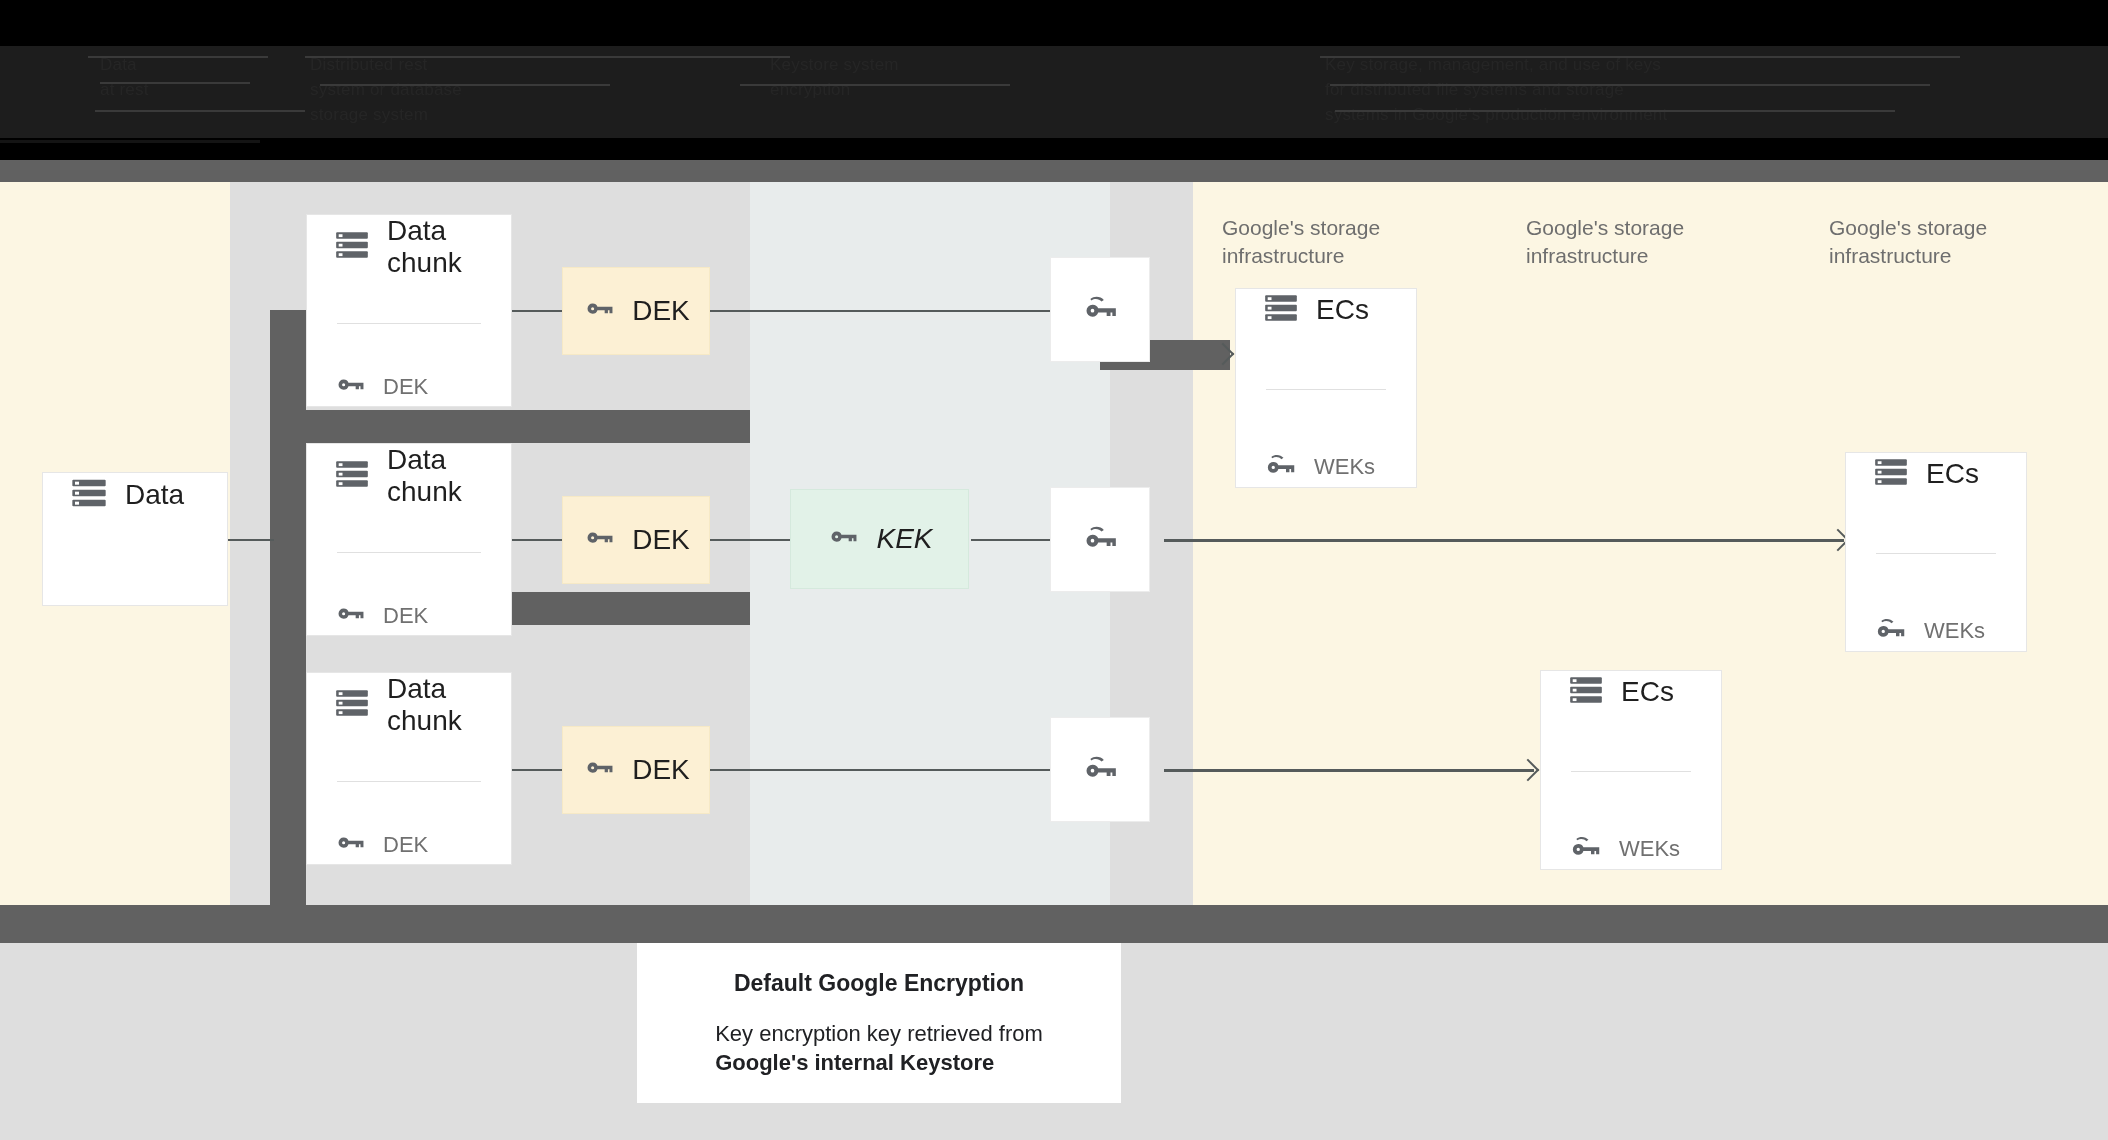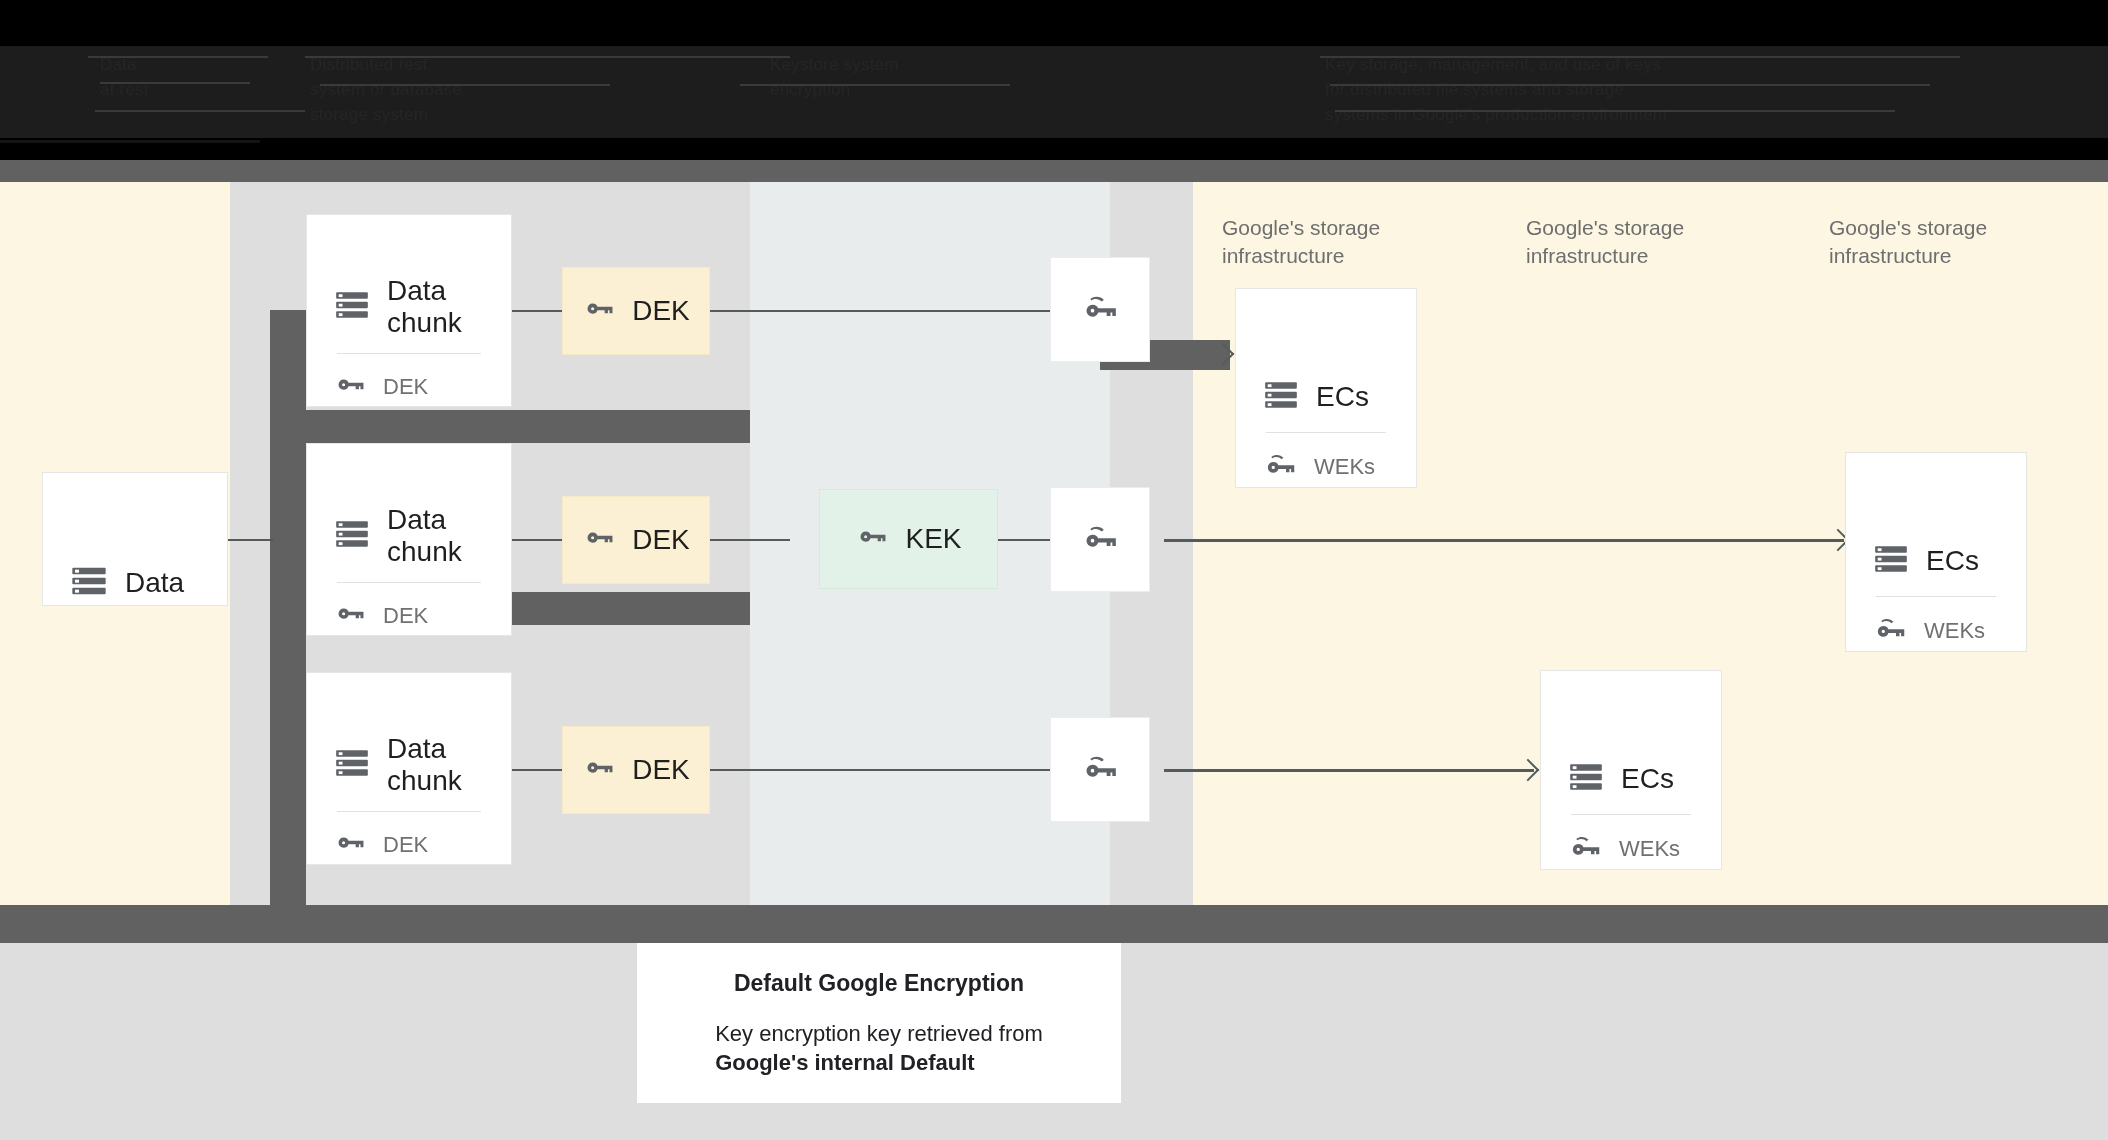--- a/index.html
+++ b/index.html
@@ -115,21 +115,21 @@
     transform: rotate(45deg);
   }
 
   
   .card {
     position: absolute;
     background: #ffffff;
     border: 1px solid #e6e6e6;
     display: flex;
     flex-direction: column;
-    justify-content: flex-end;
+    justify-content: space-between;
   }
   .card-row {
     display: flex;
     align-items: center;
     gap: 16px;
     padding: 0 26px;
   }
   .card-title {
     font-size: 28px;
     color: #1f1f1f;
@@ -381,21 +381,21 @@
 
     <div class="keybox kb-cream" style="left:562px; top:544px; width:148px; height:88px;">
       <span class="icon">
         <svg width="34" height="34" viewBox="0 0 24 24">
           <path fill="#5f6368" d="M7.5 8.2a3.6 3.6 0 1 0 0 7.2 3.6 3.6 0 0 0 3.42-2.5H16v2.1h2.3v-2.1h1.1v2.1H21.5V10.4h-10.58A3.6 3.6 0 0 0 7.5 8.2zm0 2.5a1.1 1.1 0 1 1 0 2.2 1.1 1.1 0 0 1 0-2.2z"></path>
         </svg>
       </span>
       <span class="kb-label">DEK</span>
     </div>
 
-    <div class="keybox kb-mint" style="left:819px; top:307px; width:179px; height:100px;">
+    <div class="keybox kb-mint" style="left:790px; top:307px; width:179px; height:100px;font-style:italic;">
       <span class="icon">
         <svg width="34" height="34" viewBox="0 0 24 24">
           <path fill="#5f6368" d="M7.5 8.2a3.6 3.6 0 1 0 0 7.2 3.6 3.6 0 0 0 3.42-2.5H16v2.1h2.3v-2.1h1.1v2.1H21.5V10.4h-10.58A3.6 3.6 0 0 0 7.5 8.2zm0 2.5a1.1 1.1 0 1 1 0 2.2 1.1 1.1 0 0 1 0-2.2z"></path>
         </svg>
       </span>
       <span class="kb-label">KEK</span>
     </div>
 
     <div class="keybox kb-white" style="left:1050px; top:75px; width:100px; height:105px;">
       <span class="icon">
@@ -509,17 +509,17 @@
   </div>
 
   <div class="gray-bar bar-mid"></div>
 
   <div class="footer-area"></div>
 
   <div class="caption-card">
     <div class="cap-title">Default Google Encryption</div>
     <div class="cap-body">
       <span>Key encryption key retrieved from</span><br>
-      <b>Google's internal Default</b>
+      <b>Google's internal Keystore</b>
     </div>
   </div>
 
 </div>
 
 </body></html>

